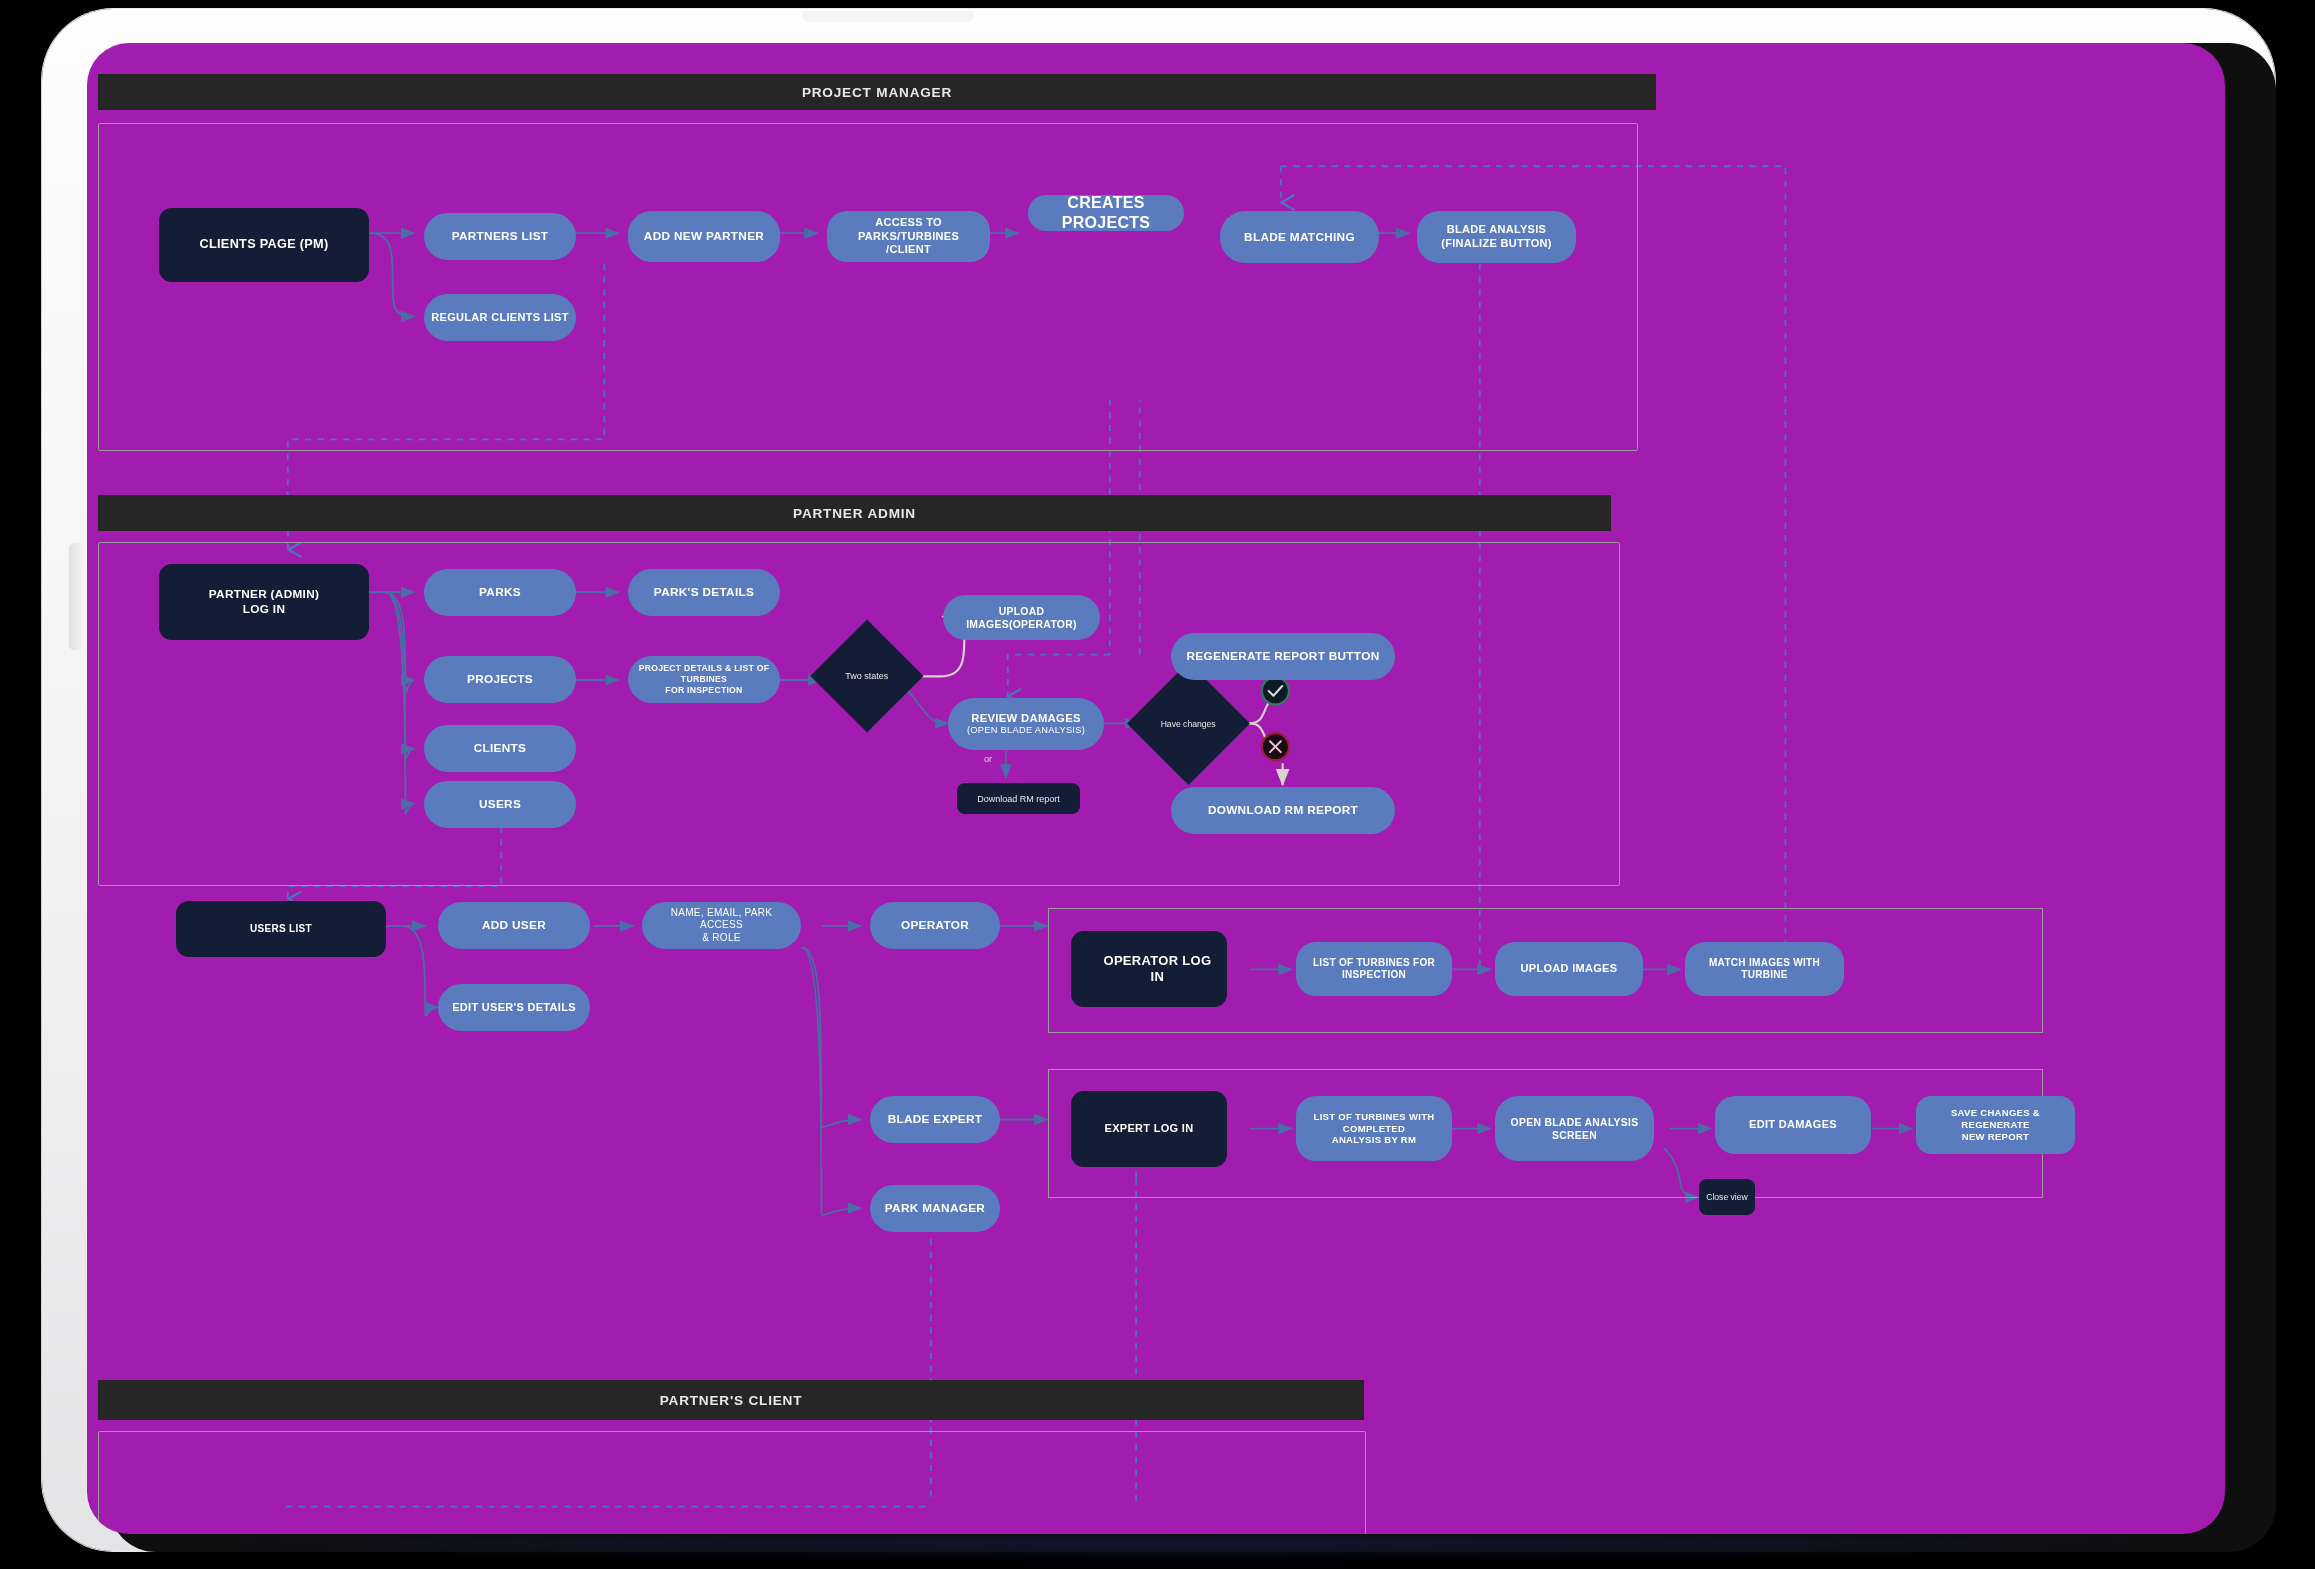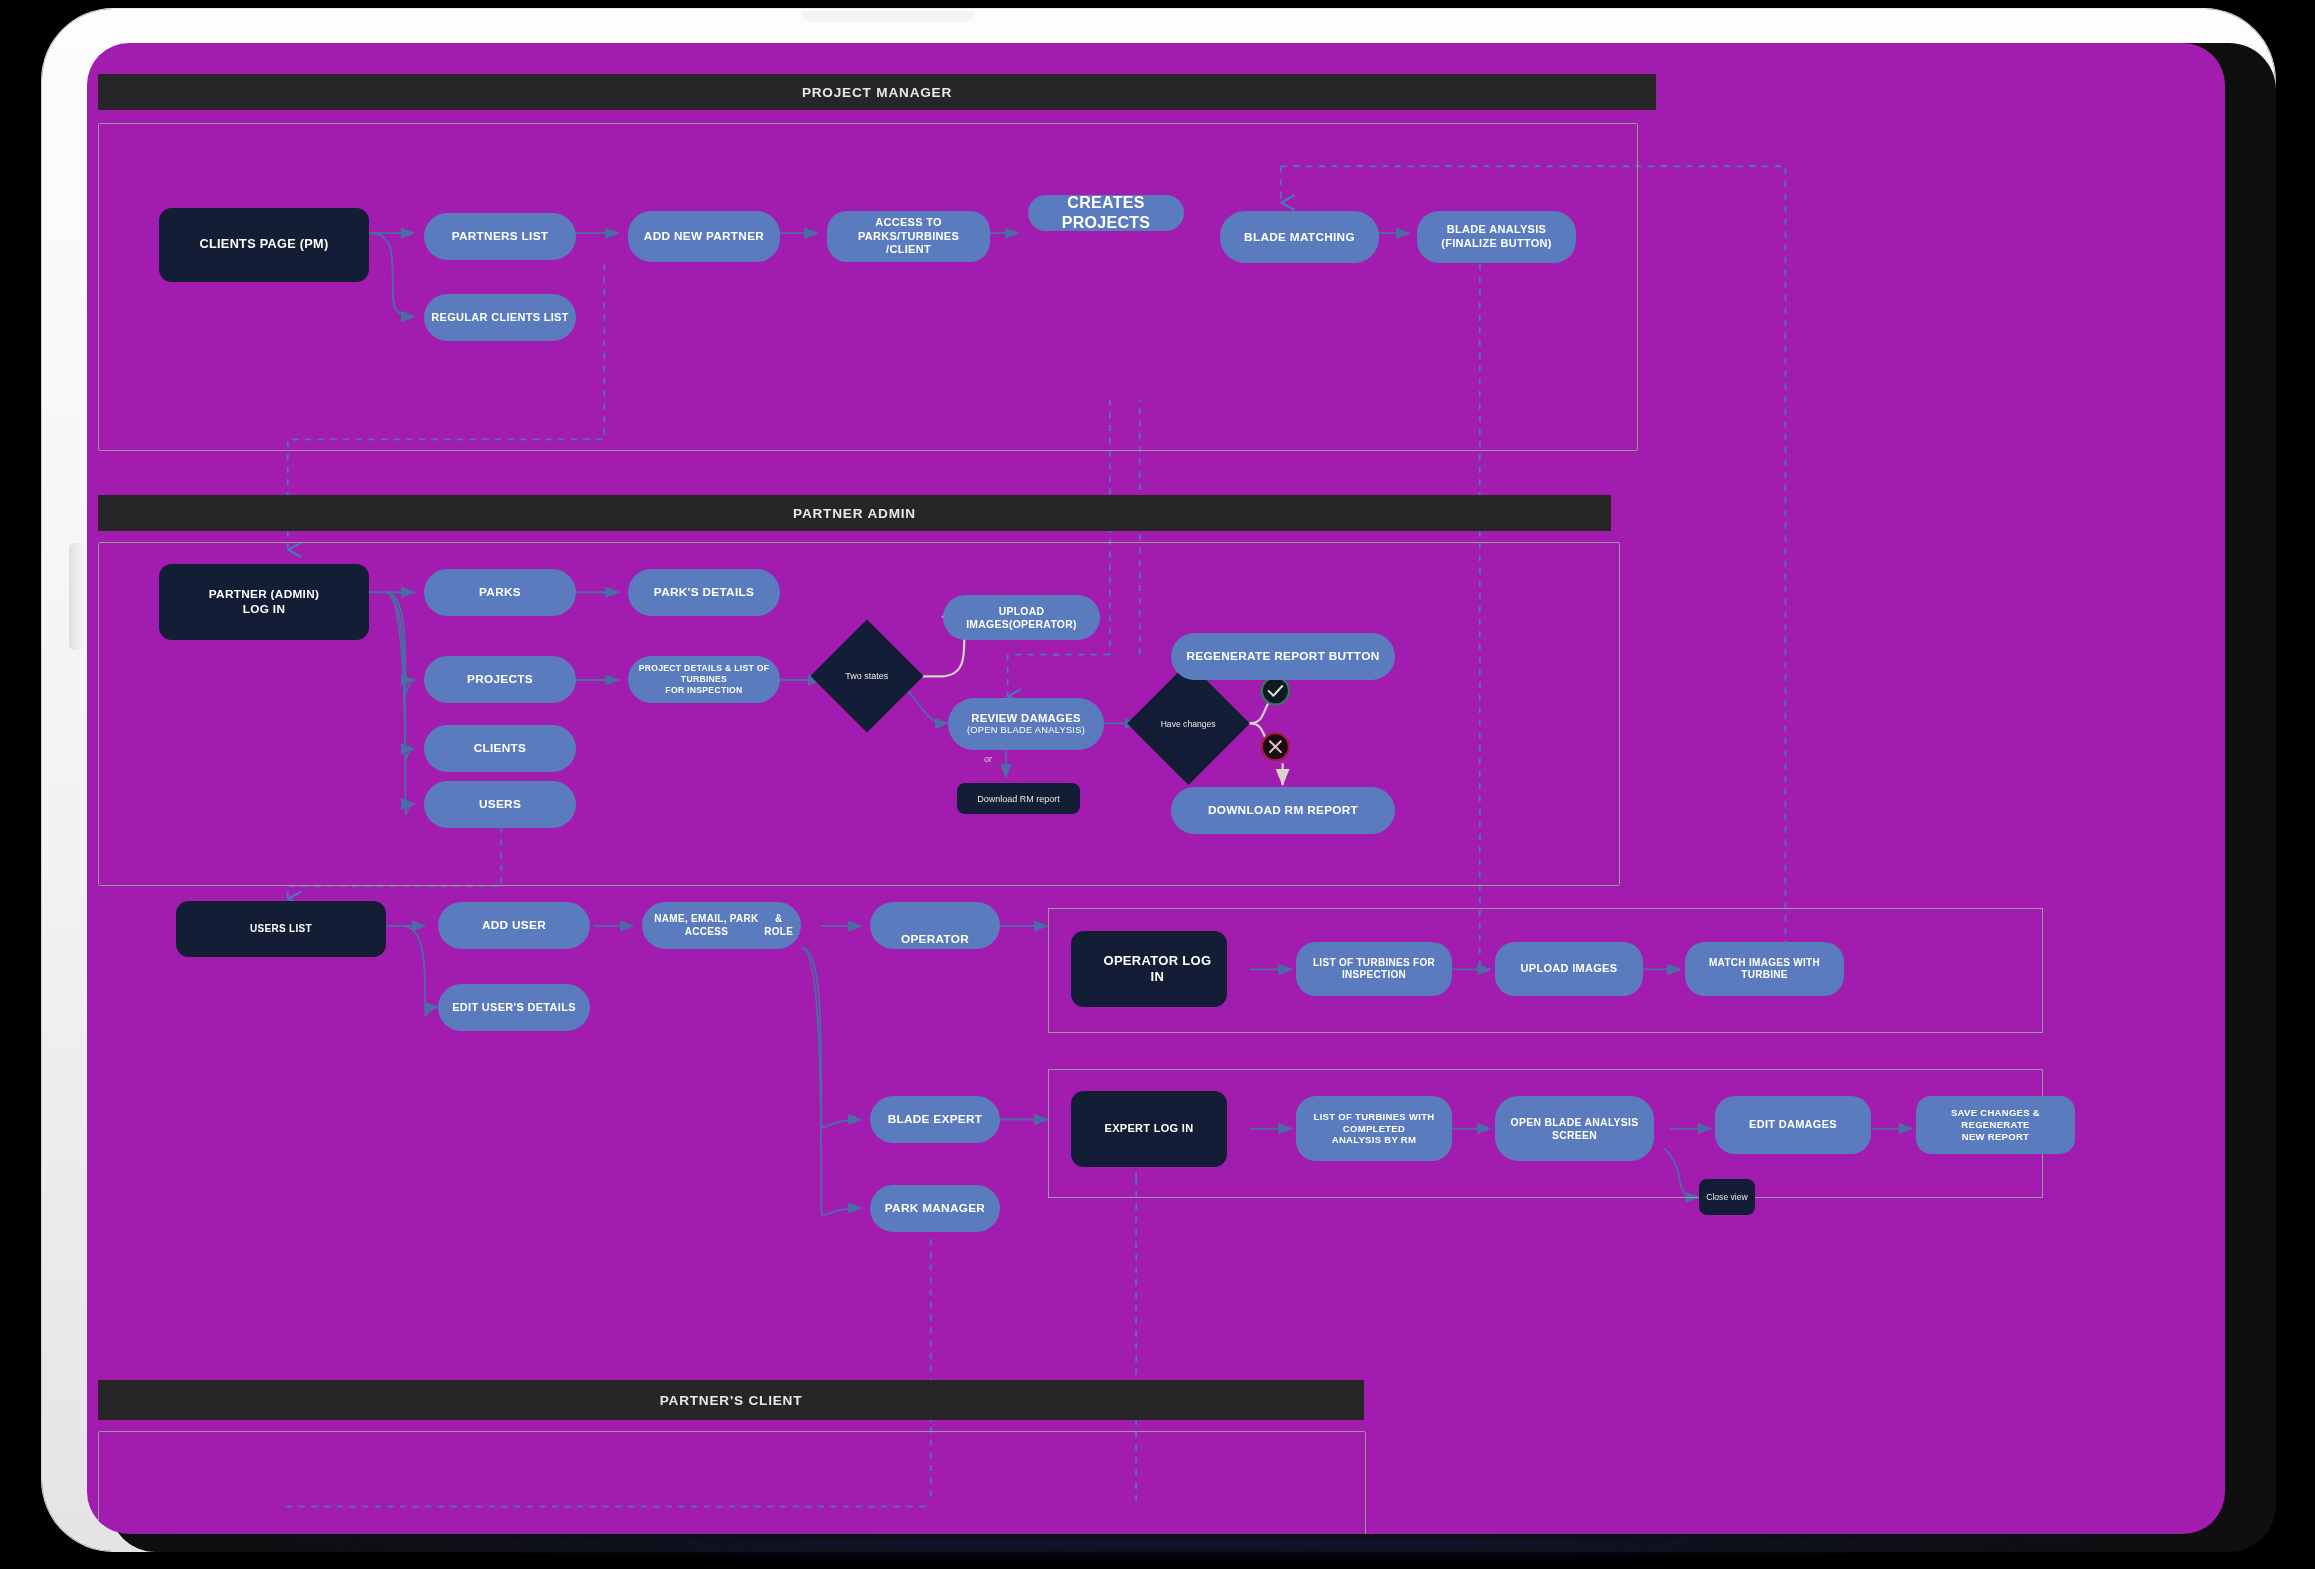--- a/index.html
+++ b/index.html
@@ -307,25 +307,25 @@
 
     <div class="node navy round" style="left:89px;top:858px;width:210px;height:56px;font-size:10px;font-weight:600;">
       <span>USERS LIST</span>
     </div>
     <div class="node blue pill" style="left:351px;top:859px;width:152px;height:47px;font-size:11.8px;font-weight:600;text-align:center;">
       <span>ADD USER</span>
     </div>
     <div class="node blue pill" style="left:351px;top:941px;width:152px;height:47px;font-size:11px;font-weight:600;">
       <span>EDIT USER'S DETAILS</span>
     </div>
-    <div class="node blue pill" style="left:555px;top:859px;width:159px;height:47px;font-size:10px;font-weight:700;">
+    <div class="node blue pill" style="left:555px;top:859px;width:159px;height:47px;font-size:10px;font-weight:400;flex-direction:column;">
       <span>NAME, EMAIL, PARK ACCESS</span>
       <span>&amp; ROLE</span>
     </div>
-    <div class="node blue pill" style="left:783px;top:859px;width:130px;height:47px;font-size:11.8px;font-weight:600;align-items:flex-end;">
+    <div class="node blue pill" style="left:783px;top:859px;width:130px;height:47px;font-size:11.8px;font-weight:600;">
       <span>OPERATOR</span>
     </div>
     <div class="node blue pill" style="left:783px;top:1053px;width:130px;height:47px;font-size:11.8px;font-weight:600;">
       <span>BLADE EXPERT</span>
     </div>
     <div class="node blue pill" style="left:783px;top:1142px;width:130px;height:47px;font-size:11.8px;font-weight:600;">
       <span>PARK MANAGER</span>
     </div>
 
     <div class="plain-box" style="left:961px;top:865px;width:993px;height:123px;"></div>

